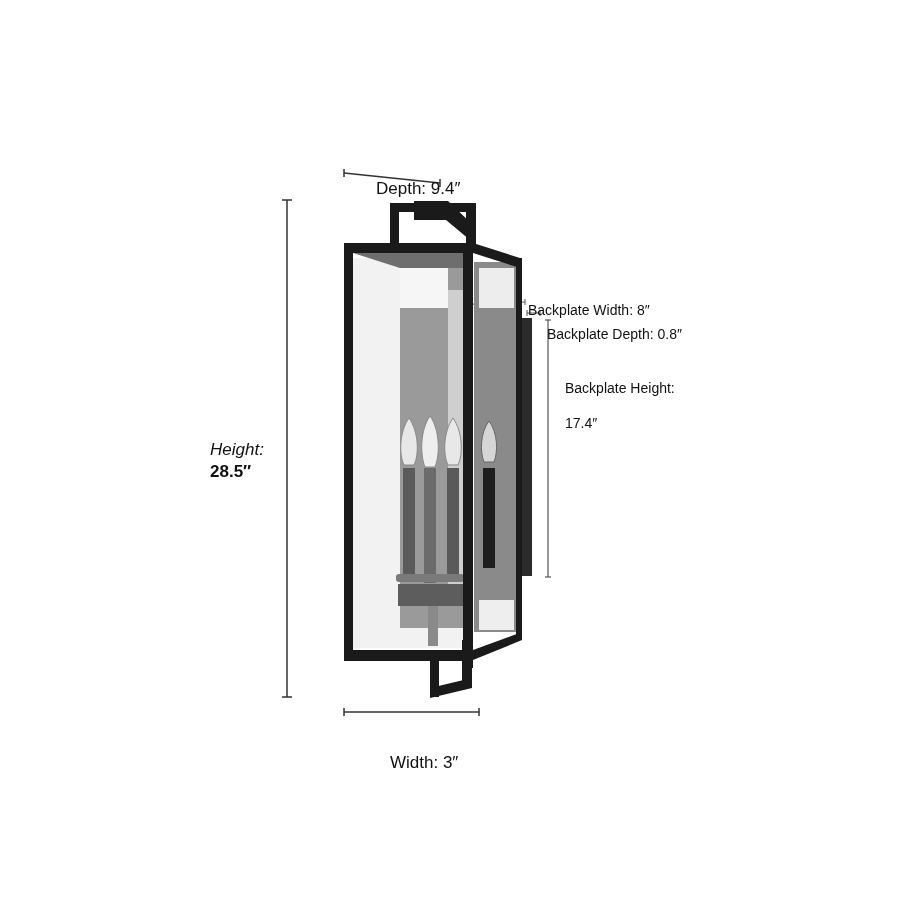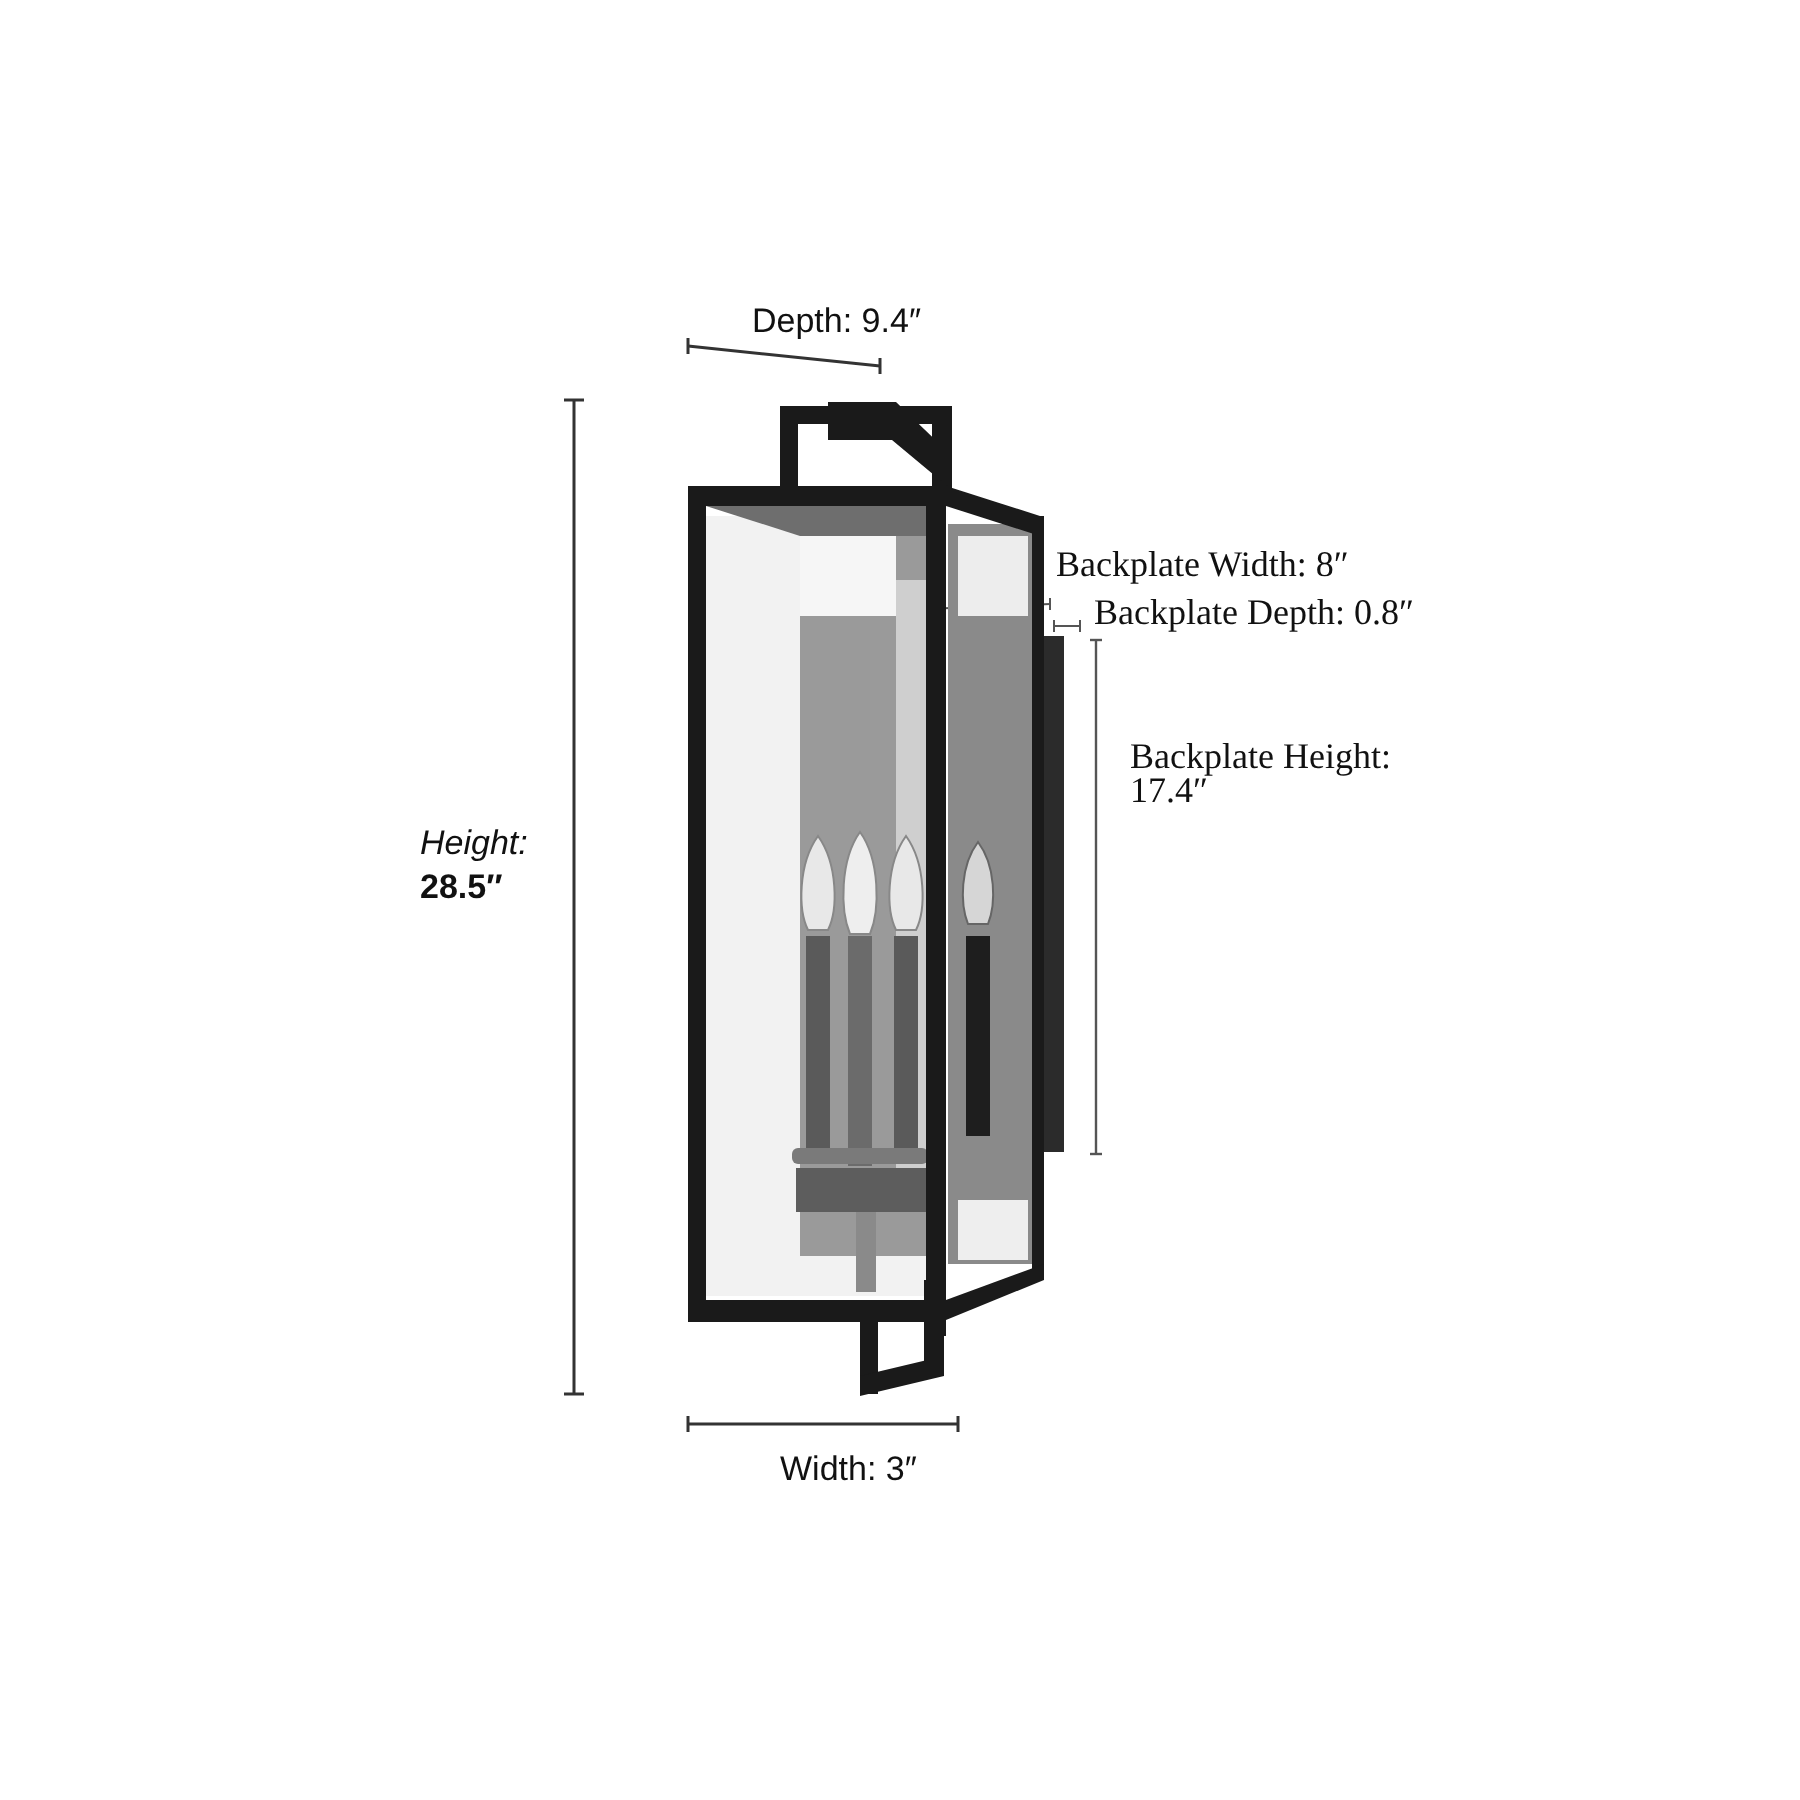--- a/index.html
+++ b/index.html
@@ -1,19 +1,19 @@
 <!DOCTYPE html>
 <html><head>
   <meta charset="utf-8">
   <style>
     html, body { margin: 0; padding: 0; background: #ffffff; }
     body { width: 900px; height: 900px; position: relative; overflow: hidden;
            font-family: "Liberation Sans", sans-serif; color: #111; }
-    .label { position: absolute; font-size: 16px; line-height: 20px; color: #111; white-space: nowrap; }
-    .label-small { font-size: 18px; line-height: 17px; font-family: Liberation Serif, serif; }
+    .label { position: absolute; font-size: 16px; line-height: 20px; color: #111; white-space: nowrap; margin-top: 28px; }
+    .label-small { font-size: 14px; line-height: 17px; }
     .label-lg { font-size: 17px; line-height: 21px; }
     svg.art { position: absolute; left: 0; top: 0; }
   </style>
 </head>
 <body>
 
 <svg class="art" width="900" height="900" viewBox="0 0 900 900">
 
   <g stroke="#333" stroke-width="1.5">
     <line x1="287" y1="200" x2="287" y2="697"></line>
@@ -112,14 +112,14 @@
 <div class="label label-lg" style="left:376px; top:150px;">Depth: 9.4″</div>
 
 <div class="label label-lg" style="left:210px; top:411px;font-style:italic;">Height:</div>
 <div class="label label-lg" style="left:210px; top:433px;font-weight:bold;">28.5″</div>
 
 <div class="label label-lg" style="left:390px; top:724px;">Width: 3″</div>
 
 <div class="label label-small" style="left:528px; top:274px;">Backplate Width: 8″</div>
 <div class="label label-small" style="left:547px; top:298px;">Backplate Depth: 0.8″</div>
 
-<div class="label label-small" style="left:565px; top:370px;">Backplate Height:</div>
+<div class="label label-small" style="left:565px; top:352px;">Backplate Height:</div>
 <div class="label label-small" style="left:565px; top:387px;">17.4″</div>
 
 </body></html>

